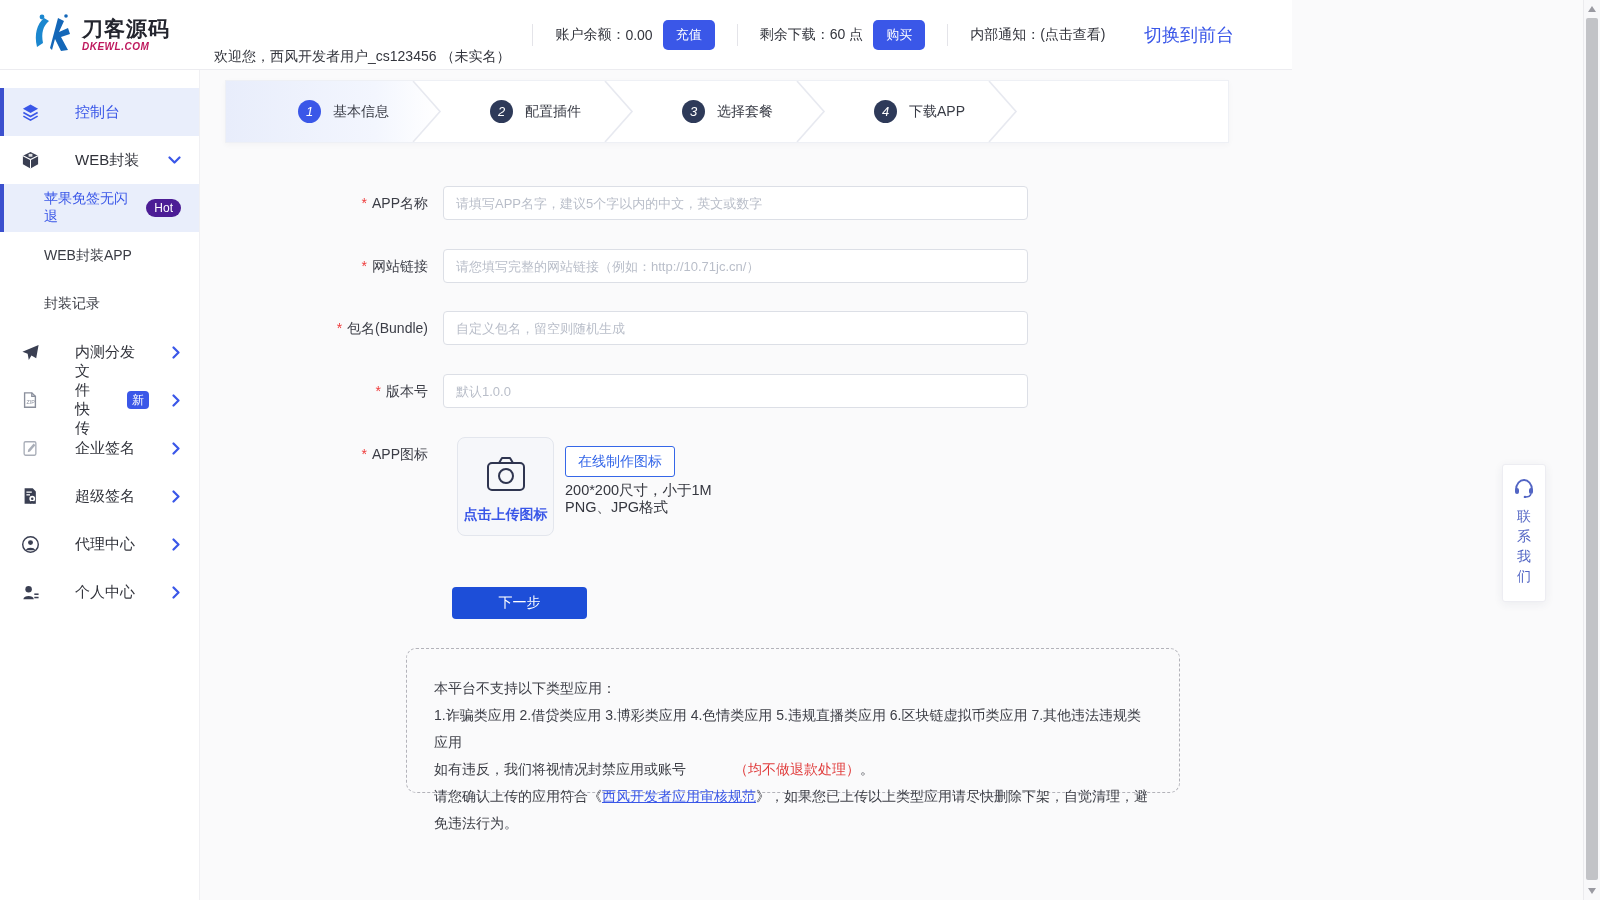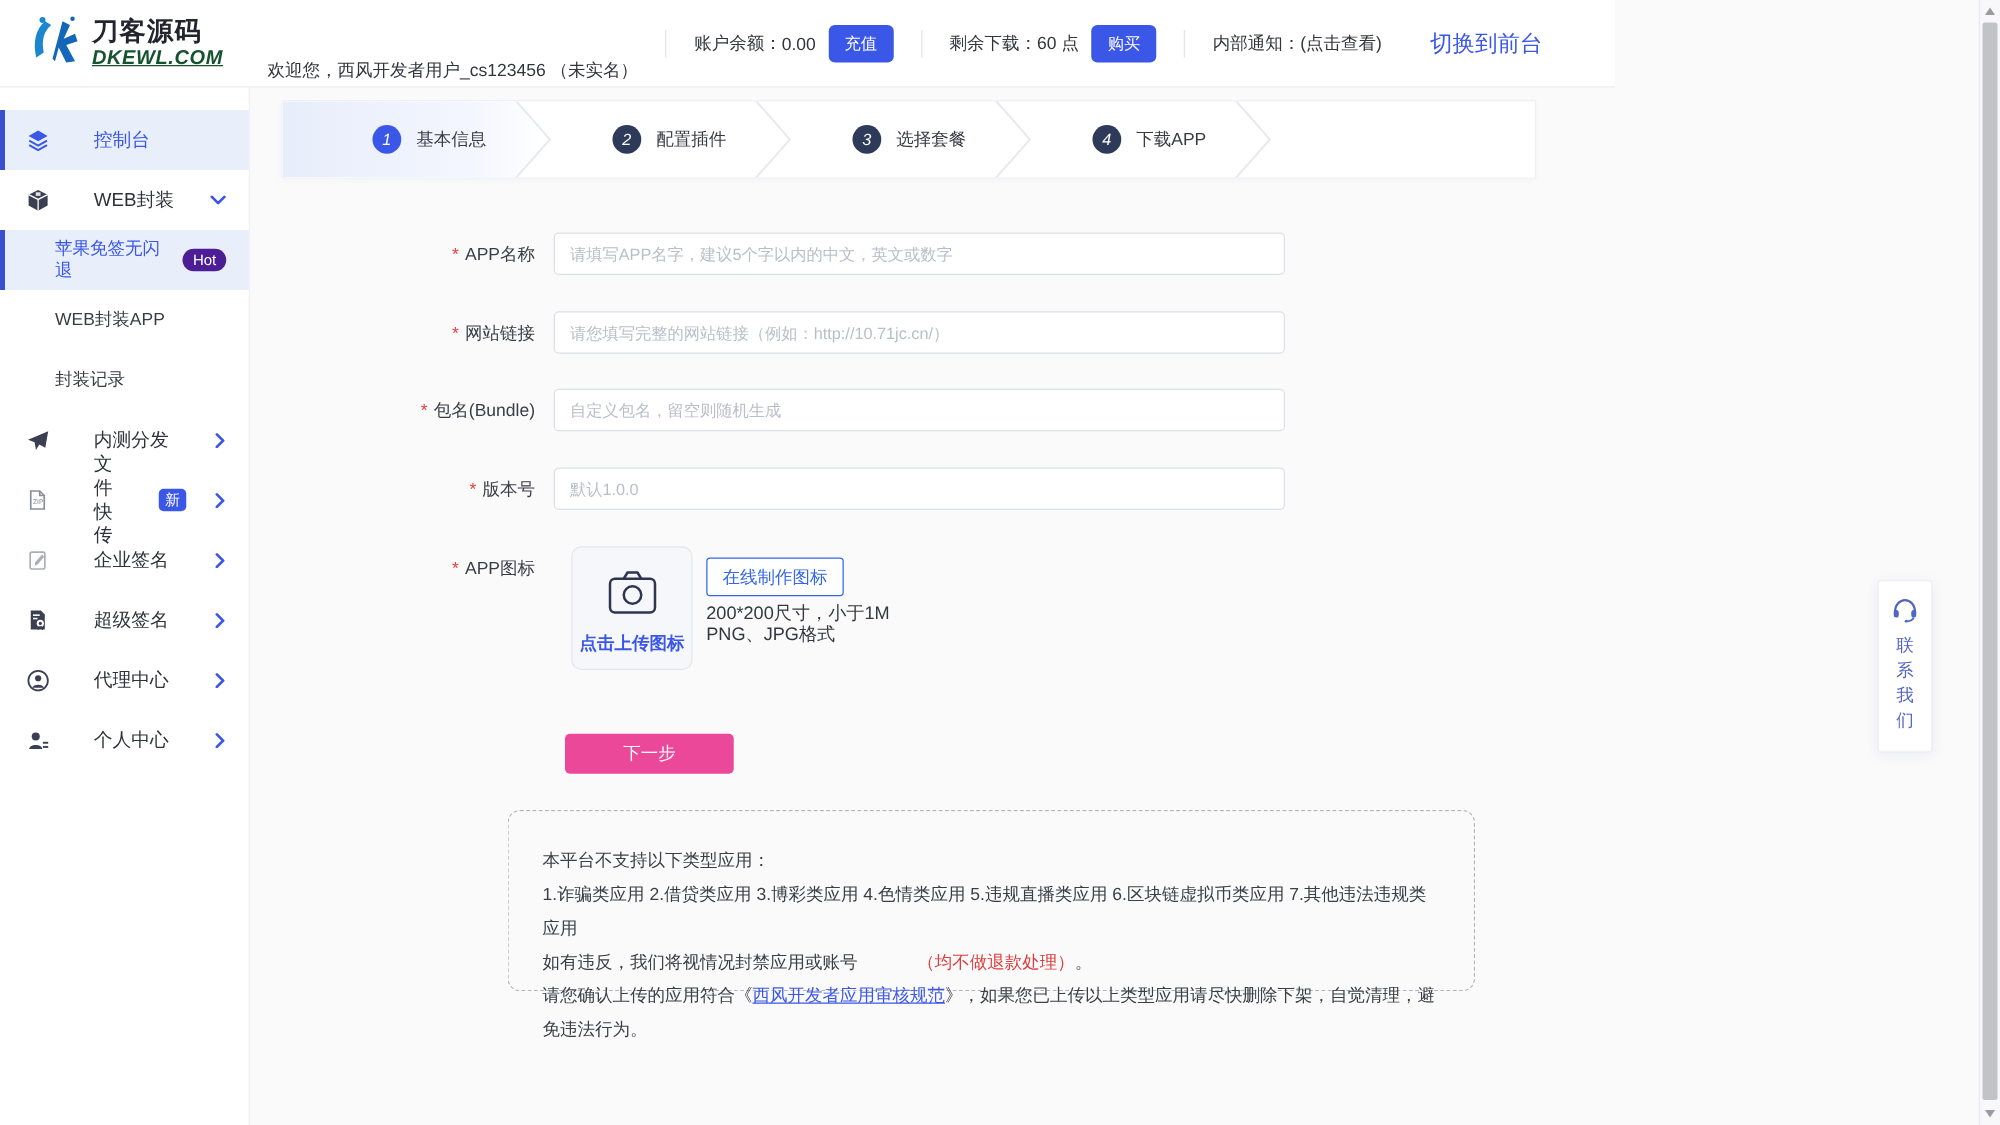--- a/index.html
+++ b/index.html
@@ -10,21 +10,21 @@
   }
   
   .header {
     position:absolute; left:0; top:0; width:1292px; height:70px;
     background:#fff; border-bottom:1px solid #ececf0;
     display:flex; align-items:center; z-index:6;
   }
   .logo { width:200px; height:70px; display:flex; align-items:center; justify-content:center; gap:6px; }
   .logo-text { display:flex; flex-direction:column; line-height:1; }
   .logo-title { font-size:21px; font-weight:bold; color:#23252e; letter-spacing:1px; }
-  .logo-domain { font-size:16px; font-weight:bold; font-style:italic; color:#14532d; margin-top:3px; letter-spacing:.5px;text-decoration:underline; }
+  .logo-domain { font-size:10px; font-weight:bold; font-style:italic; color:#be185d; margin-top:3px; letter-spacing:.5px; }
   .welcome { font-size:14px; color:#33353d; margin-left:14px; white-space:nowrap;margin-top:44px; }
   .hdiv { width:1px; height:22px; background:#e4e4e9; margin:0 22px; }
   .hgroup { display:flex; align-items:center; font-size:14px; white-space:nowrap; }
   .hbtn {
     background:#3a57e8; color:#fff; font-size:13px; border:none; cursor:pointer;
     padding:6px 13px; border-radius:5px; margin-left:10px; font-family:inherit;
   }
   .spacer { flex:1; }
   .switch-link { font-size:18px; color:#3a57e8; margin-right:58px; text-decoration:none; cursor:pointer; }
   
@@ -92,21 +92,21 @@
   .upload-box svg { position:absolute; top:18px; left:50%; transform:translateX(-50%); }
   .upload-text { font-size:14px; font-weight:bold; color:#3a57e8; }
   .make-icon-btn {
     position:absolute; left:565px; top:446px; width:110px; height:31px;
     background:#fff; border:1px solid #3567e8; border-radius:3px;
     color:#3567e8; font-size:14px; cursor:pointer; font-family:inherit;
   }
   .icon-hint { position:absolute; left:565px; font-size:14.5px; color:#35373f; }
   .next-btn {
     position:absolute; left:452px; top:587px; width:135px; height:32px;
-    background:#ec4899; border:none; border-radius:4px; color:#fff;
+    background:#1d4ed8; border:none; border-radius:4px; color:#fff;
     font-size:14px; cursor:pointer; font-family:inherit;
   }
   
   .notice {
     position:absolute; left:406px; top:648px; width:774px; height:145px;
     border:1px dashed #b3b3ba; border-radius:10px; padding:26px 26px 0 27px;
     font-size:14px; color:#3c3e46; line-height:27px;
   }
   .red-text { color:#e03c3c;margin-left:44px; }
   .notice-link { color:#3a57e8; text-decoration:underline; cursor:pointer; }

